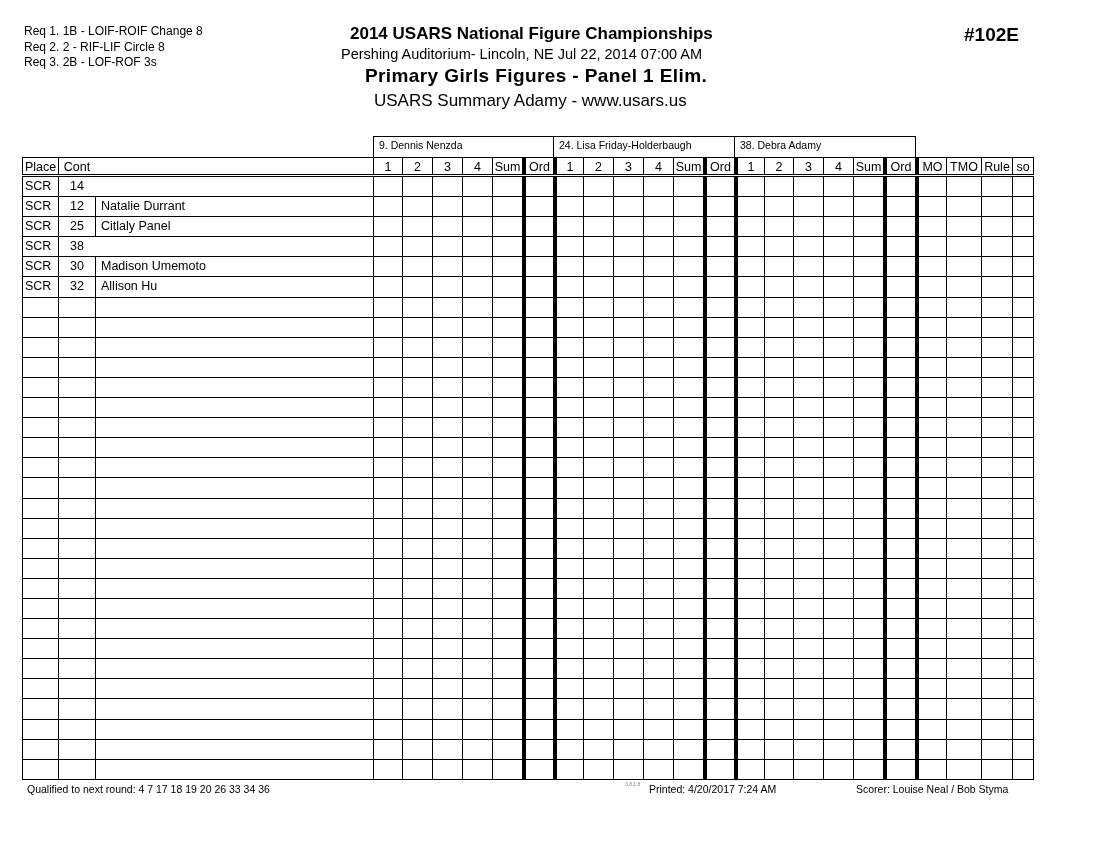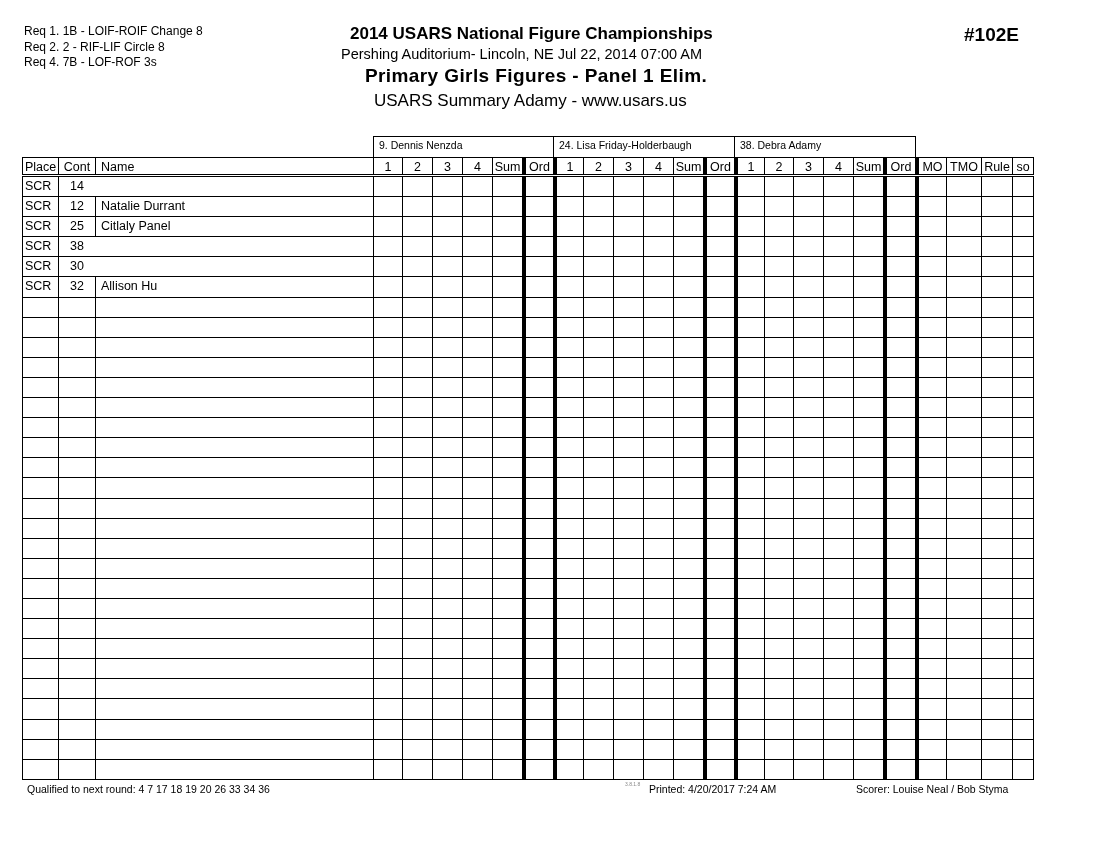--- a/index.html
+++ b/index.html
@@ -33,38 +33,37 @@
   .footer-ver { position: absolute; left: 625px; top: 781px; font-size: 5px; color: #888; }
   .footer-printed { position: absolute; left: 649px; top: 783px; font-size: 10.5px; white-space: nowrap; }
   .footer-scorer { position: absolute; left: 856px; top: 783px; font-size: 10.5px; white-space: nowrap; }
 </style>
 </head>
 <body>
 
 <div class="reqs">
   <div>Req  1.  1B - LOIF-ROIF Change 8</div>
   <div>Req  2.  2 - RIF-LIF Circle 8</div>
-  <div>Req  4.  7B - LOF-ROF 3s</div>
+  <div>Req  3.  2B - LOF-ROF 3s</div>
 </div>
 
 <div class="title">2014 USARS National Figure Championships</div>
 <div class="venue">Pershing Auditorium- Lincoln, NE  Jul 22, 2014  07:00 AM</div>
 <div class="event">Primary Girls Figures - Panel 1 Elim.</div>
 <div class="report">USARS Summary Adamy - www.usars.us</div>
 <div class="eventno">#102E</div>
 
 <div class="judge-box" style="left:373px;width:181px;">9.  Dennis Nenzda</div>
 <div class="judge-box" style="left:553px;width:182px;">24.  Lisa Friday-Holderbaugh</div>
 <div class="judge-box" style="left:734px;width:182px;">38.  Debra Adamy</div>
 
 <div class="grid" id="grid">
     <div class="row header">
       <div class="cell p" style="left: 0px; width: 36px;">Place</div>
       <div class="cell c" style="left: 36px; width: 37px;">Cont</div>
-      <div class="cell l" style="left: 73px; width: 278px;">Name</div>
       <div class="cell c" style="left: 351px; width: 29px;">1</div>
       <div class="cell c" style="left: 380px; width: 30px;">2</div>
       <div class="cell c" style="left: 410px; width: 30px;">3</div>
       <div class="cell c" style="left: 440px; width: 30px;">4</div>
       <div class="cell c" style="left: 470px; width: 30px;">Sum</div>
       <div class="cell c thick" style="left: 500px; width: 31px;">Ord</div>
       <div class="cell c thick" style="left: 531px; width: 30px;">1</div>
       <div class="cell c" style="left: 561px; width: 30px;">2</div>
       <div class="cell c" style="left: 591px; width: 30px;">3</div>
       <div class="cell c" style="left: 621px; width: 30px;">4</div>
@@ -183,20 +182,21 @@
       <div class="cell c" style="left: 831px; width: 30px;"></div>
       <div class="cell c thick" style="left: 861px; width: 32px;"></div>
       <div class="cell c thick" style="left: 893px; width: 31px;"></div>
       <div class="cell c" style="left: 924px; width: 35px;"></div>
       <div class="cell c" style="left: 959px; width: 31px;"></div>
       <div class="cell c last" style="left: 990px; width: 22px;"></div>
     </div>
     <div class="row">
       <div class="cell p" style="left: 0px; width: 36px;">SCR</div>
       <div class="cell c" style="left: 36px; width: 37px;">30</div>
+      <div class="cell l" style="left: 73px; width: 278px;">Madison Umemoto</div>
       <div class="cell c" style="left: 351px; width: 29px;"></div>
       <div class="cell c" style="left: 380px; width: 30px;"></div>
       <div class="cell c" style="left: 410px; width: 30px;"></div>
       <div class="cell c" style="left: 440px; width: 30px;"></div>
       <div class="cell c" style="left: 470px; width: 30px;"></div>
       <div class="cell c thick" style="left: 500px; width: 31px;"></div>
       <div class="cell c thick" style="left: 531px; width: 30px;"></div>
       <div class="cell c" style="left: 561px; width: 30px;"></div>
       <div class="cell c" style="left: 591px; width: 30px;"></div>
       <div class="cell c" style="left: 621px; width: 30px;"></div>

